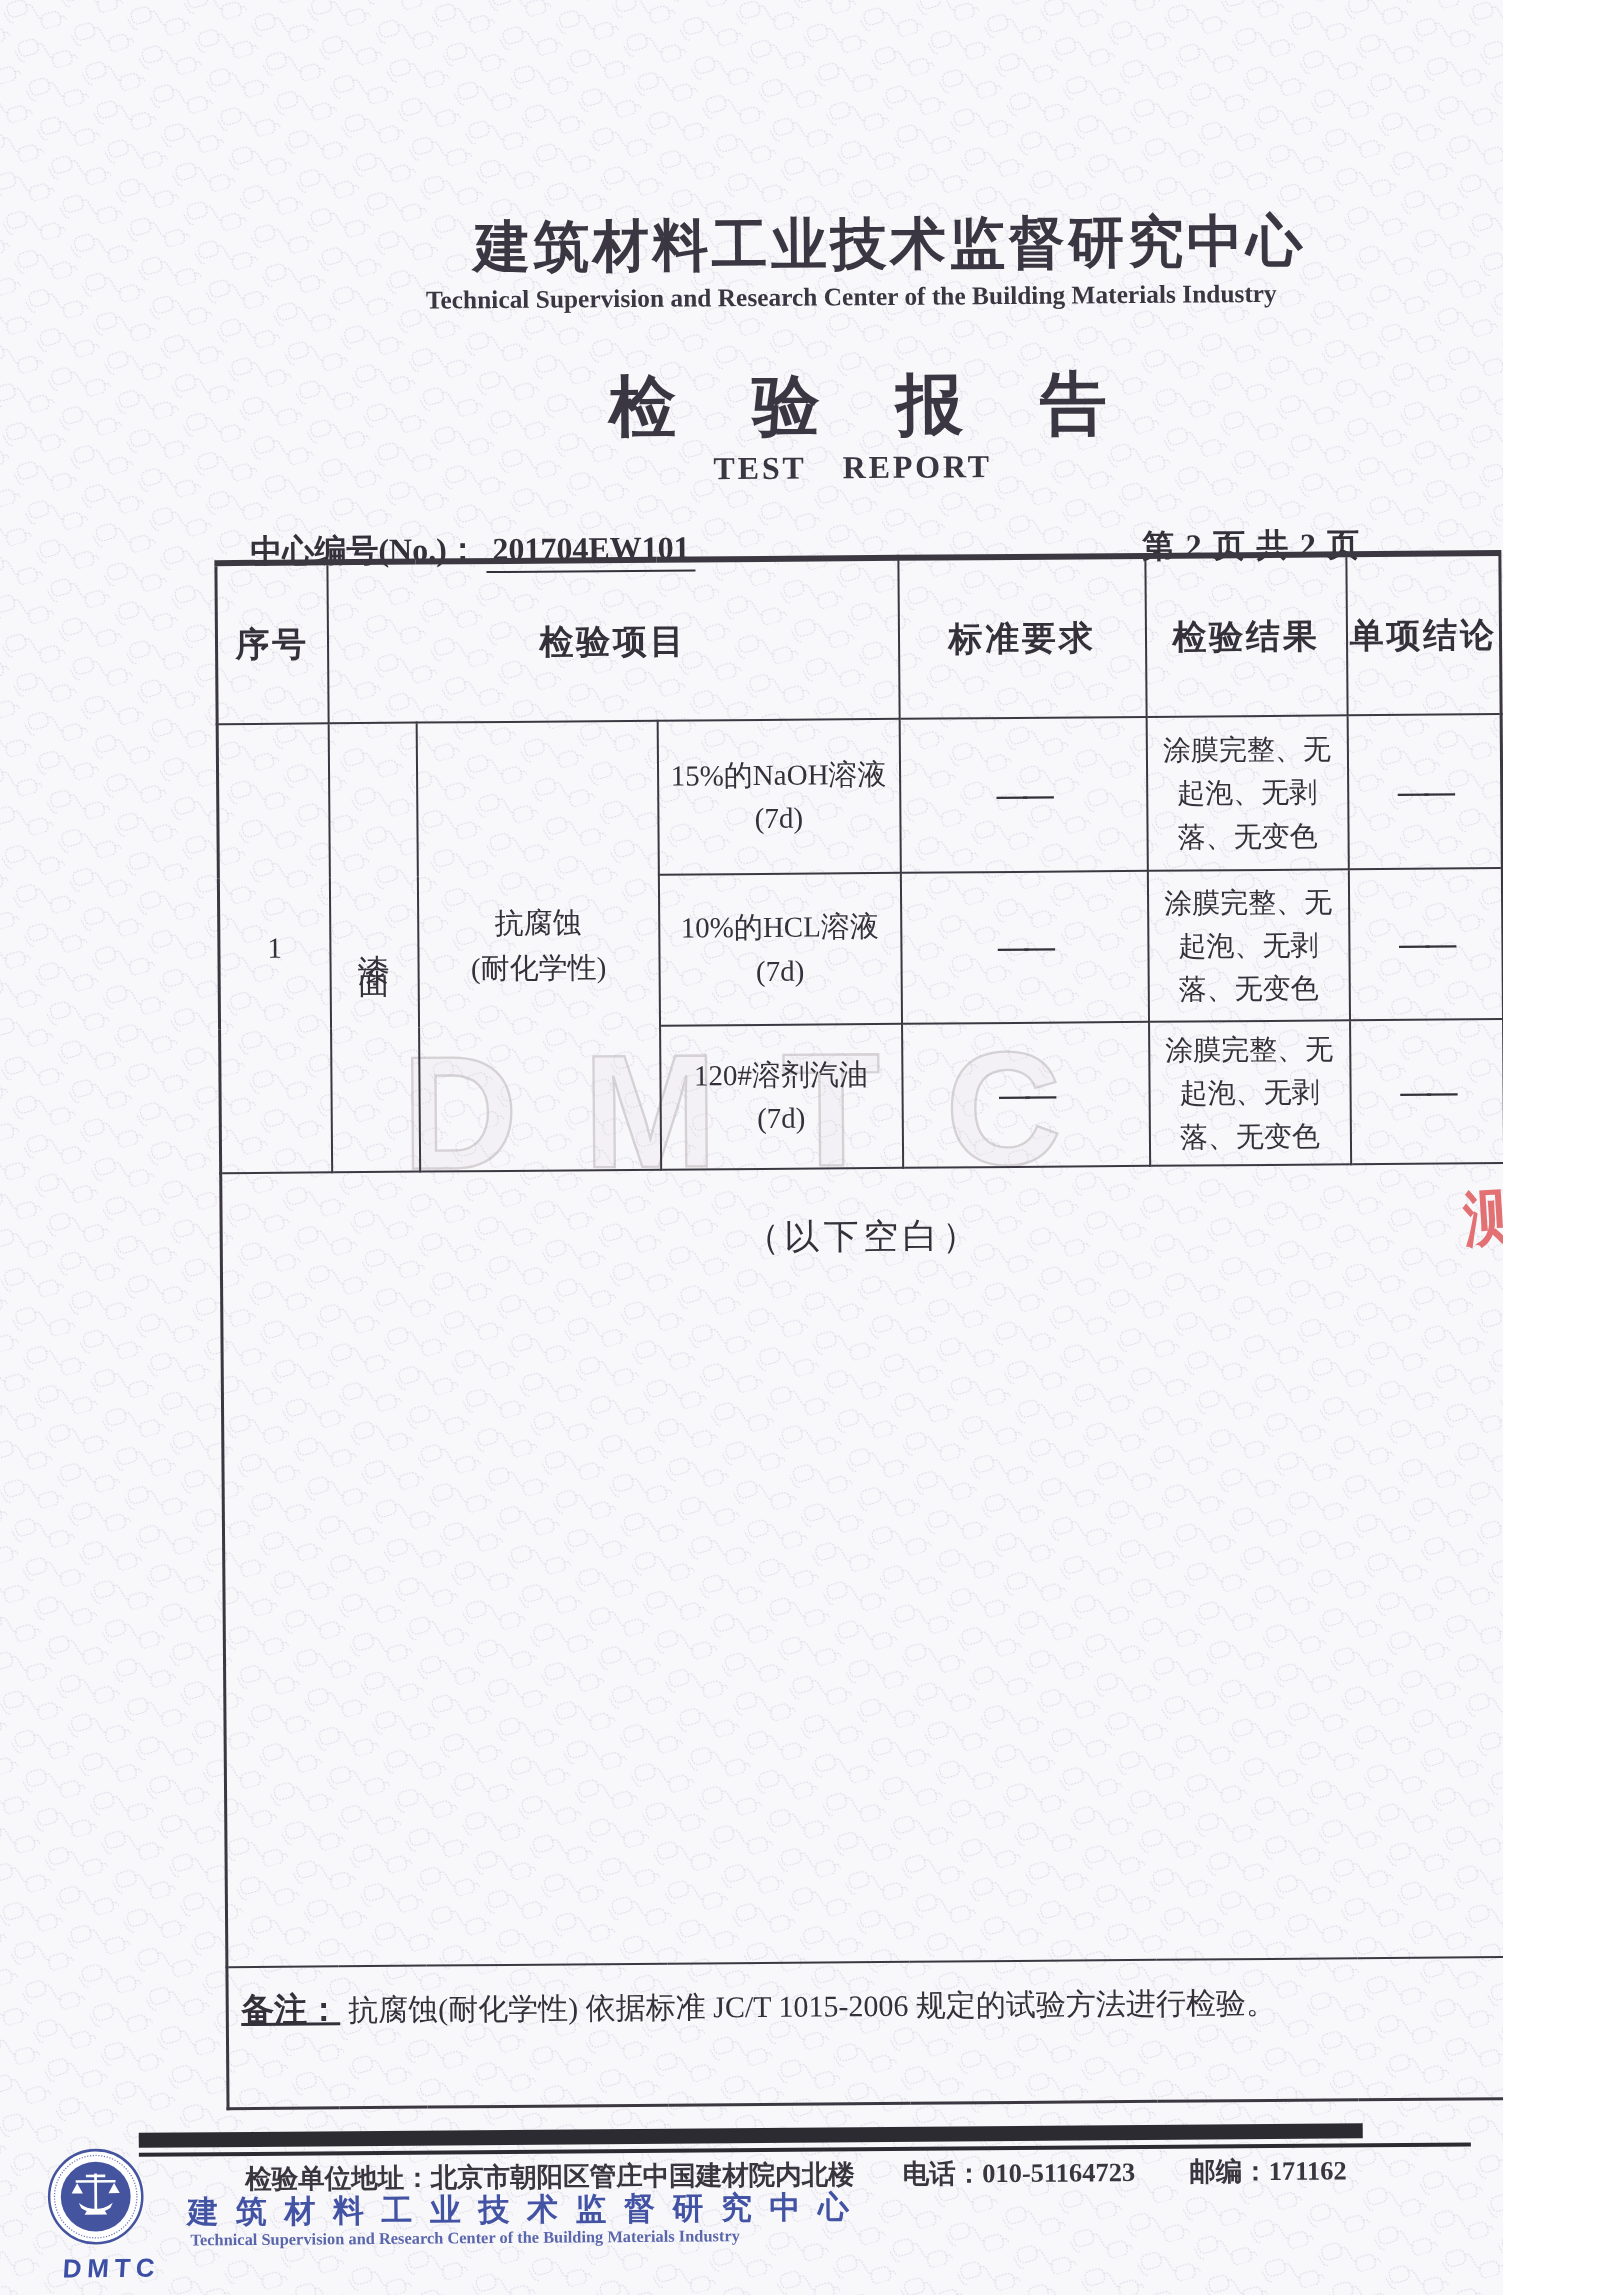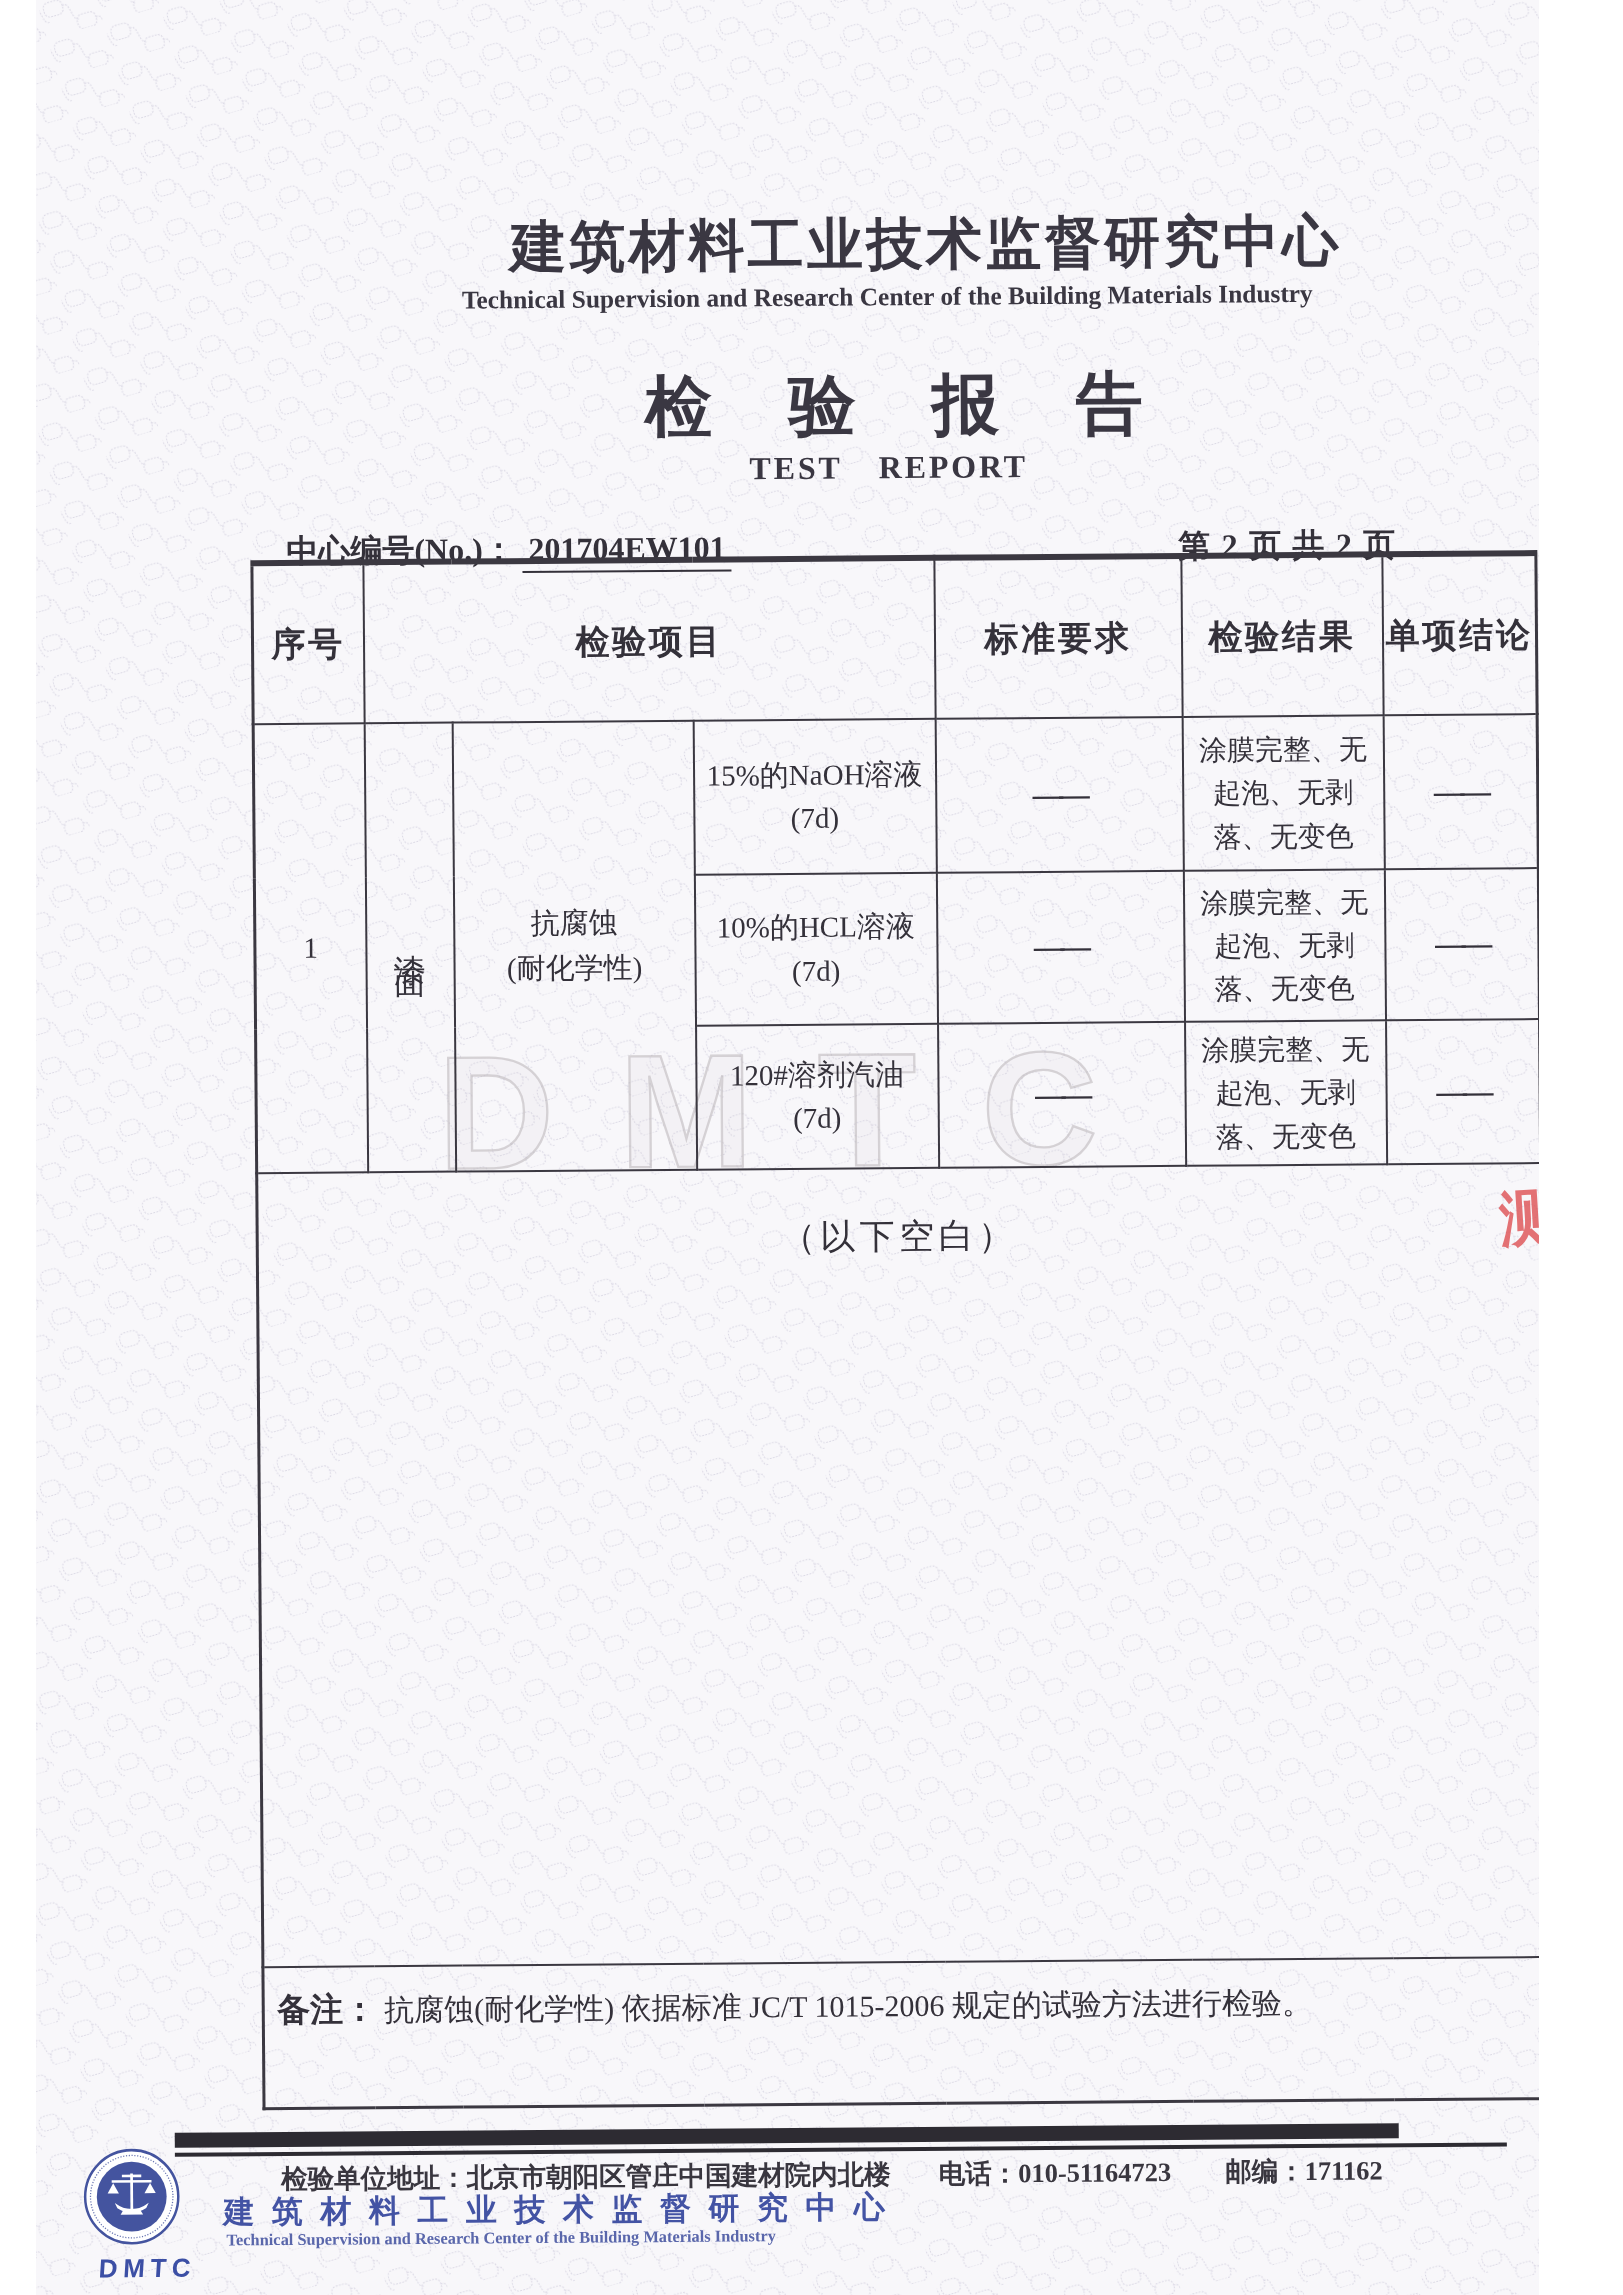--- a/index.html
+++ b/index.html
@@ -1,20 +1,19 @@
 <!DOCTYPE html>
 <html style="font-size:9px"><head>
 <meta charset="utf-8">
 <style>
   html,body{margin:0;padding:0;background:#ffffff;}
   .page{
     position:relative;width:1503px;height:2295px;overflow:hidden;
     background:#f8f7fa;color:#34313a;
     font-family:"Liberation Serif","DejaVu Serif",serif;
-    margin-left:36px;
   }
   .bg{position:absolute;left:0;top:0;z-index:0;}
   .content{position:absolute;left:0;top:0;width:100%;height:100%;transform:rotate(-0.45deg);z-index:1;}
 
   
   .org-cn{position:absolute;left:897px;top:208px;transform:translateX(-50%);
     font-size:56px;font-weight:bold;letter-spacing:3.4px;white-space:nowrap;color:#3a3742;}
   .org-en{position:absolute;left:858px;top:283px;transform:translateX(-50%);
     font-size:25.4px;font-weight:bold;white-space:nowrap;color:#3a3742;}
   .title-cn{position:absolute;left:875px;top:361px;transform:translateX(-50%);
@@ -47,21 +46,21 @@
   td.surface{font-size:32px;}
   td.surface span{writing-mode:vertical-rl;letter-spacing:14.7px;line-height:1;}
   td.property{font-size:29px;line-height:1.55;}
   td.itemcell{font-size:29px;line-height:1.5;}
   td.itemcell .dur{display:block;}
   td.itemcell .itm{display:block;}
   td.dash{font-size:30.5px;letter-spacing:-4px;font-weight:600;}
   td.result{font-size:28px;line-height:1.55;padding:5.6px 9px;}
   tr.blankrow td{height:748px;vertical-align:top;padding-top:44px;font-size:35px;letter-spacing:4.5px;}
   tr.remarkrow td{height:120px;vertical-align:top;text-align:left;padding:19px 10.2px 0 12.4px;font-size:30px;line-height:1.4;}
-  tr.remarkrow .label{font-size:33px;font-weight:bold;margin-right:8px;}
+  tr.remarkrow .label{font-size:33px;font-weight:bold;margin-right:8px;text-decoration:underline;}
 
   
   .stamp-circle{position:absolute;left:1521px;top:937px;width:379px;height:379px;box-sizing:border-box;
     border:8.5px solid rgba(224,88,90,0.5);border-radius:50%;z-index:4;}
   .stamp-star{position:absolute;left:1508px;top:1037px;z-index:4;
     font-family:"DejaVu Sans",sans-serif;font-size:148px;line-height:1;
     color:rgba(224,88,90,0.42);transform:rotate(-14deg);}
   .stamp-top{position:absolute;left:1536px;top:998px;z-index:4;white-space:nowrap;
     font-size:58px;font-weight:bold;color:rgba(220,75,78,0.72);letter-spacing:9px;transform:rotate(-24deg);}
   .stamp-bottom{position:absolute;left:1463px;top:1180px;z-index:4;white-space:nowrap;

